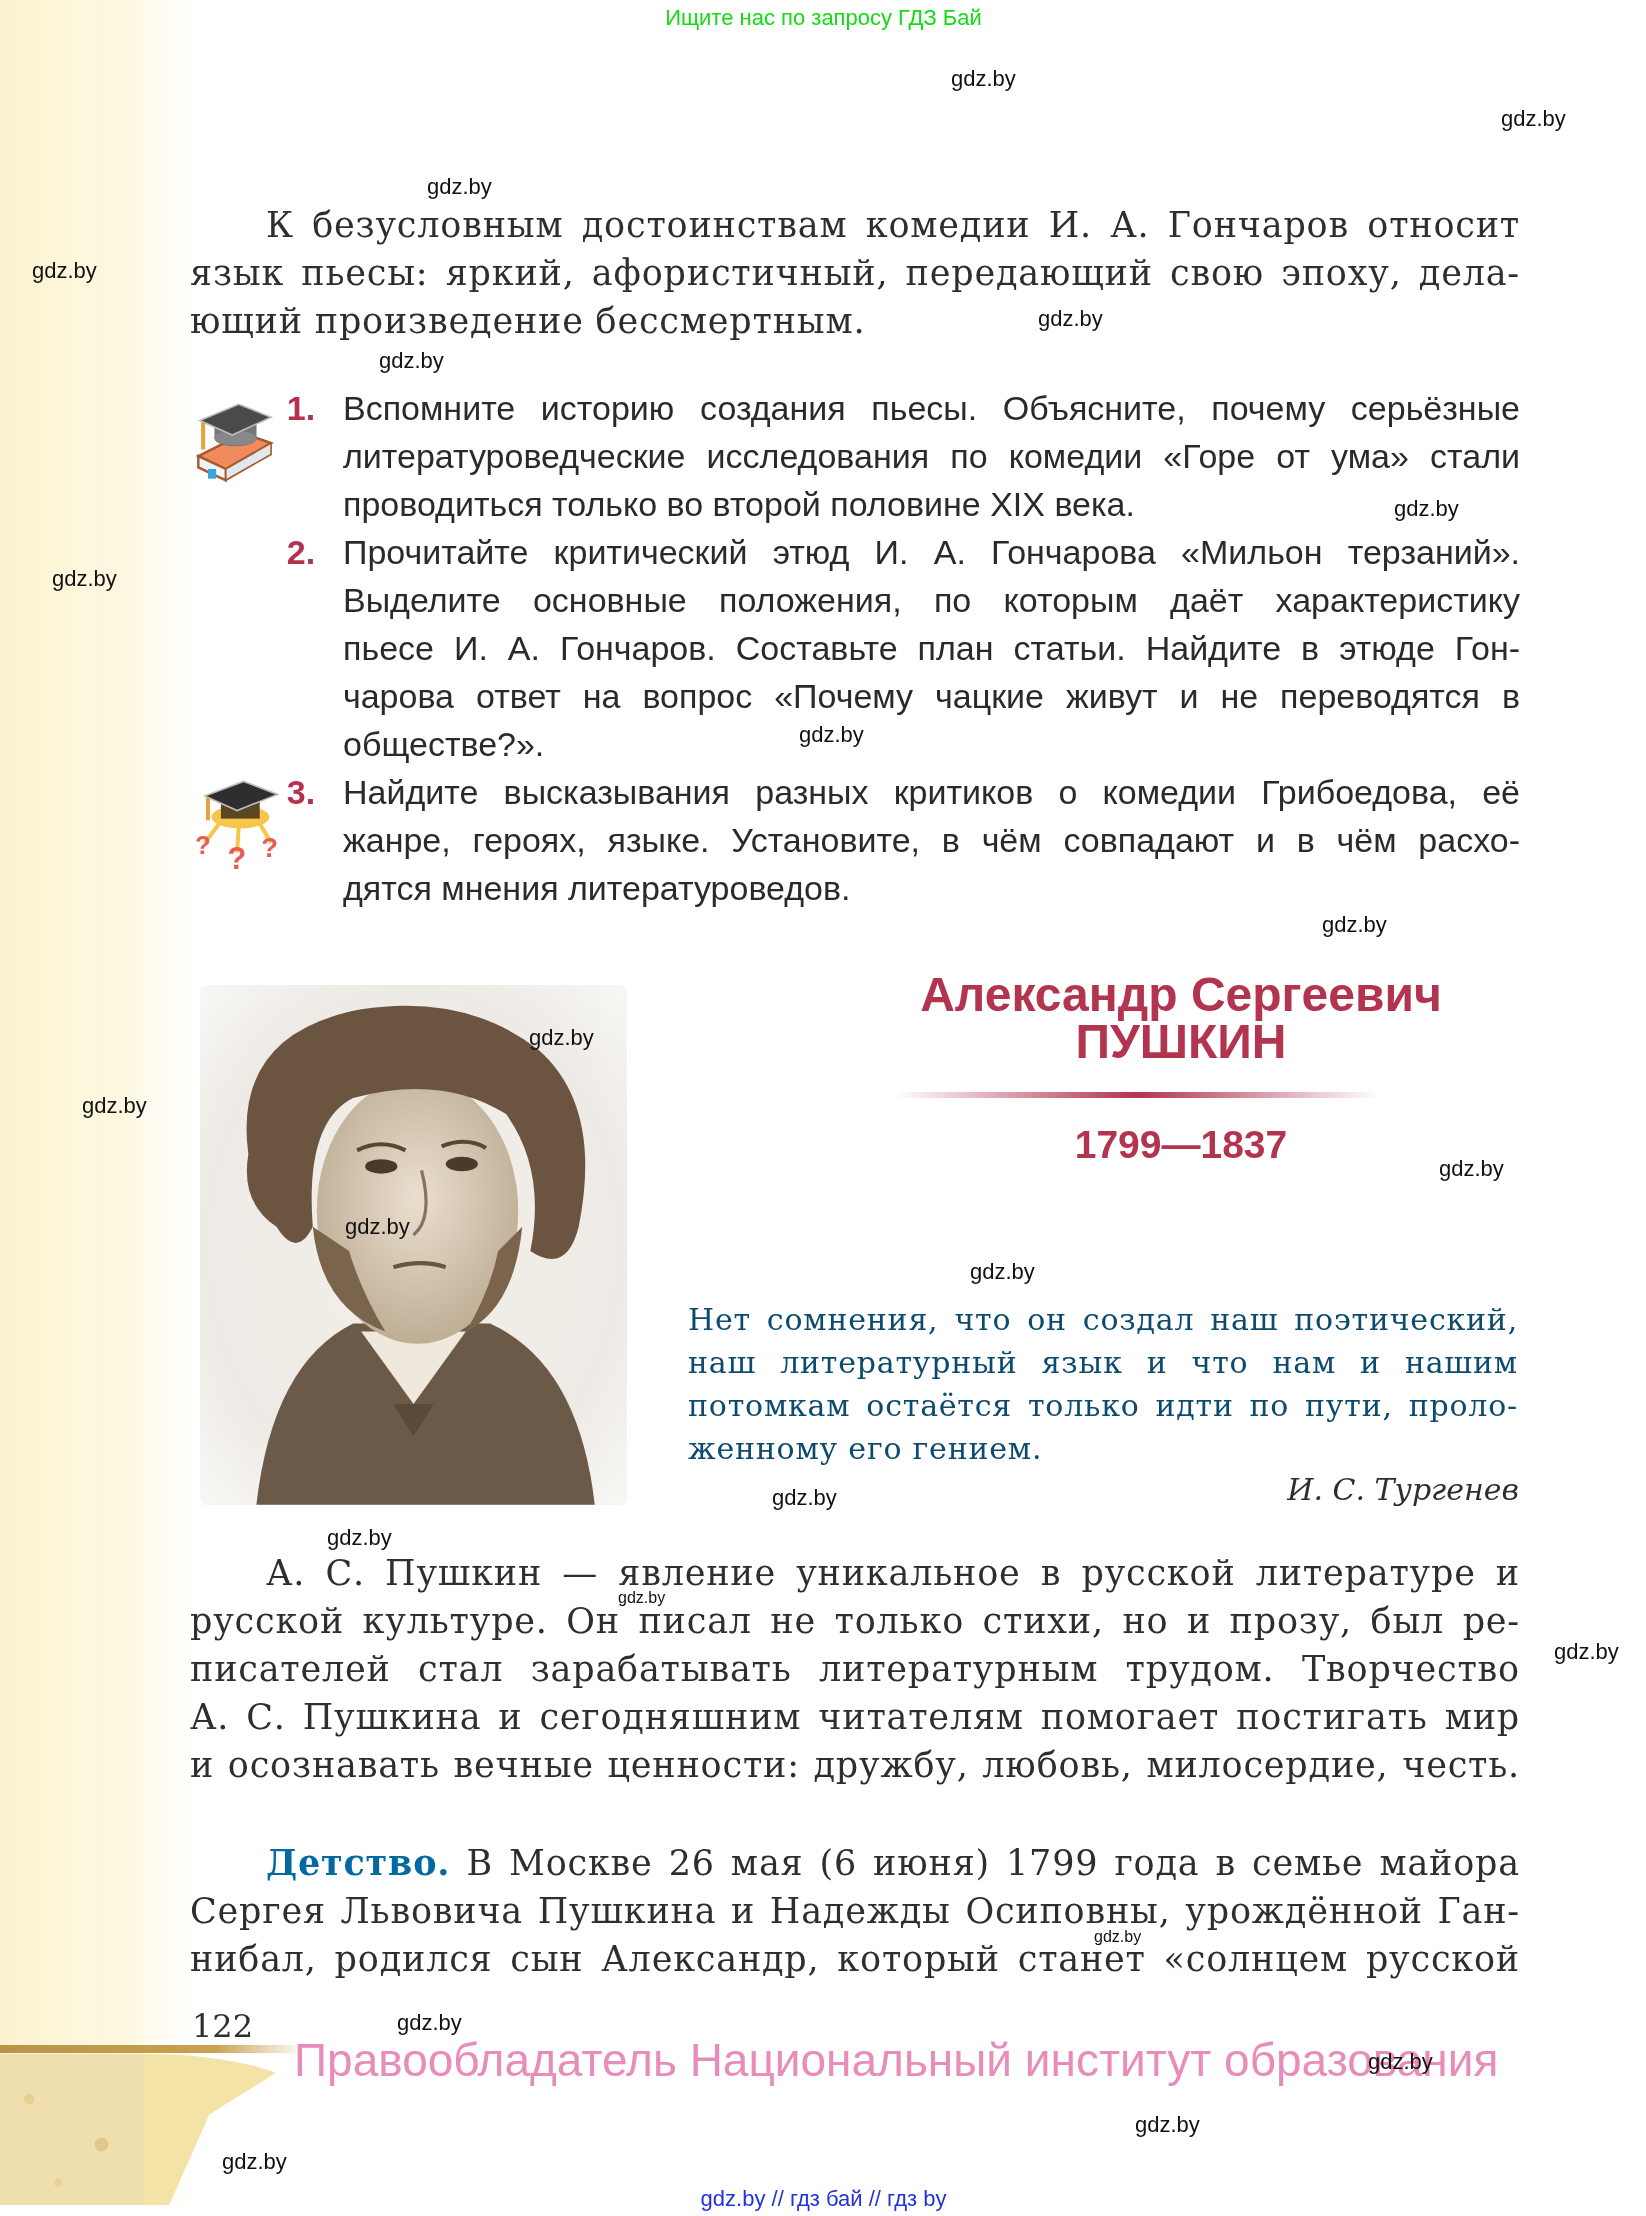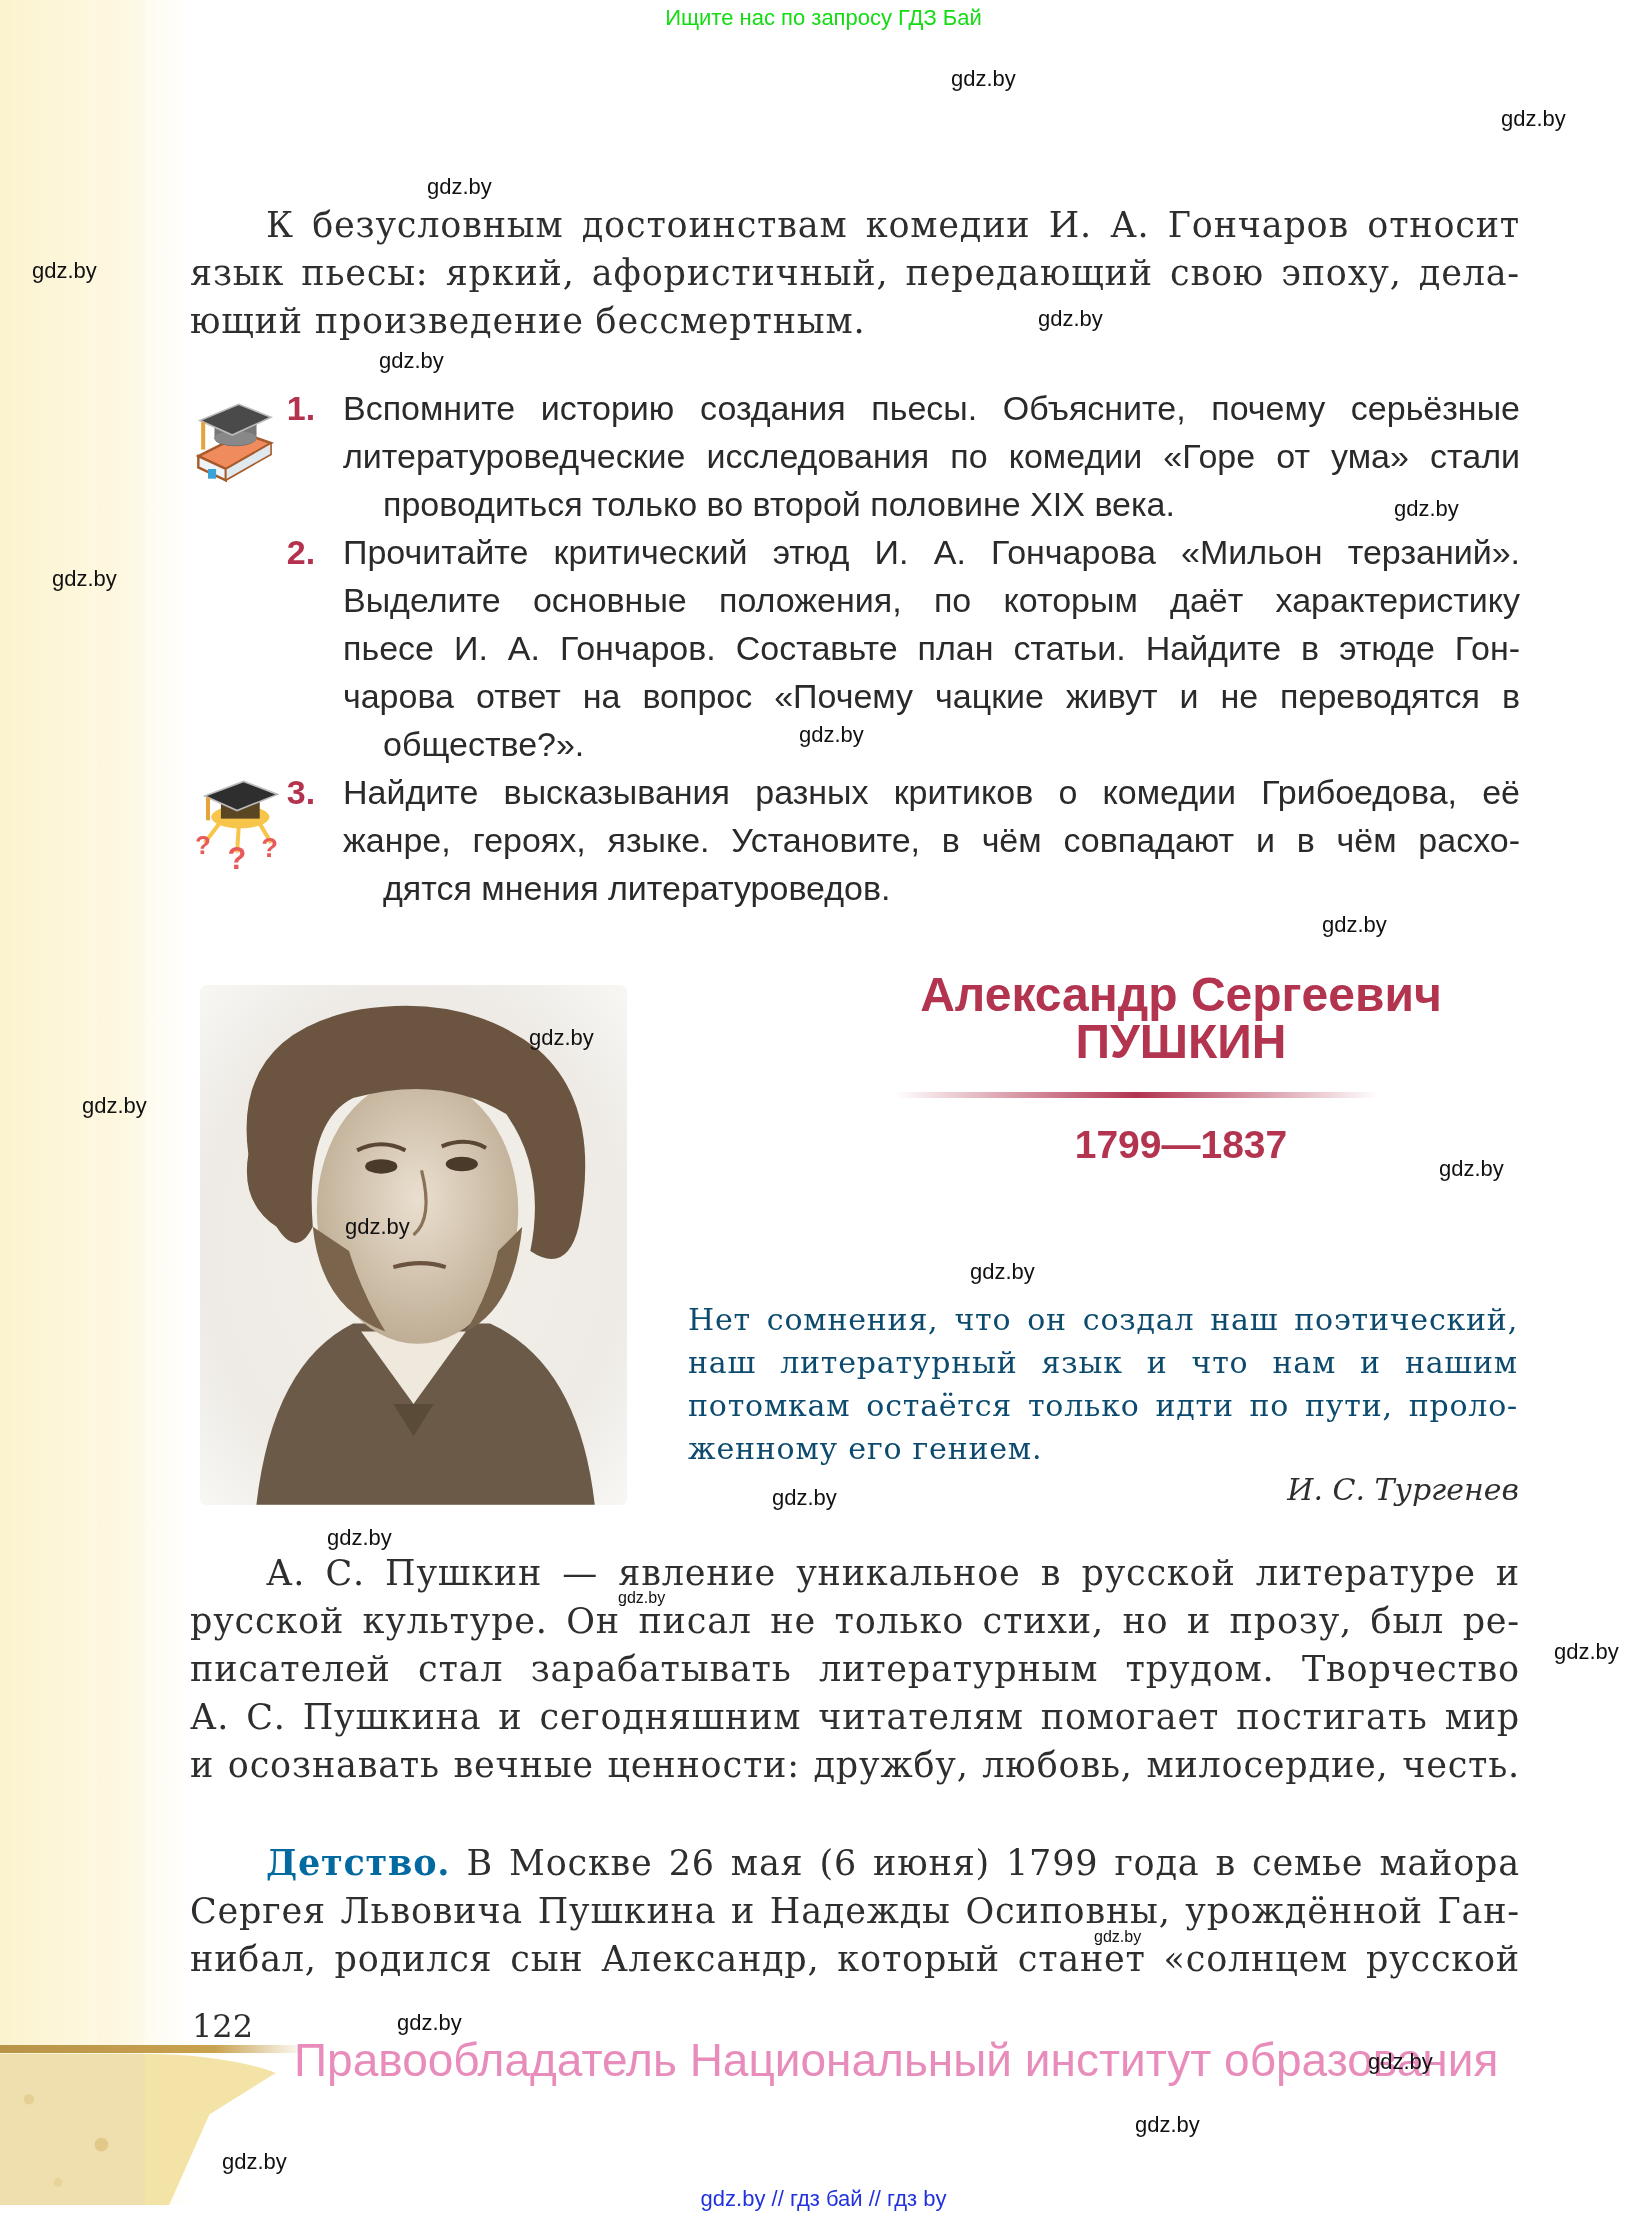--- a/index.html
+++ b/index.html
@@ -51,21 +51,21 @@
   }
   .serif-text .line { display: block; text-align-last: justify; white-space: nowrap; }
   .serif-text .line.last { text-align-last: left; }
   .indent { padding-left: 76px; }
 
   .tasks { position: absolute; left: 290px; top: 384px; width: 1230px; }
   .task { position: relative; font-family: "Liberation Sans", sans-serif; font-size: 34px; line-height: 48px; color: #2a2a2a; margin-bottom: 0; }
   .task .num { position: absolute; left: -3.2px; top: 0; color: #b4324e; font-weight: bold; }
   .task .body { margin-left: 53px; }
   .task .body .line { display: block; text-align: justify; text-align-last: justify; white-space: nowrap; }
-  .task .body .line.last { text-align-last: left; margin-left: 40px; }
+  .task .body .line.last { text-align-last: left; }
 
   .icon-cap { position: absolute; left: 187px; top: 393px; width: 97px; height: 97px; }
   .icon-q { position: absolute; left: 187px; top: 775px; width: 101px; height: 101px; }
 
   .portrait {
     position: absolute; left: 200px; top: 985px; width: 427px; height: 520px;
     background: radial-gradient(ellipse at center, #f3efe8 0%, #eeebe6 70%, #f8f7f4 100%);
     border-radius: 6.4px;
     overflow: hidden;
   }

